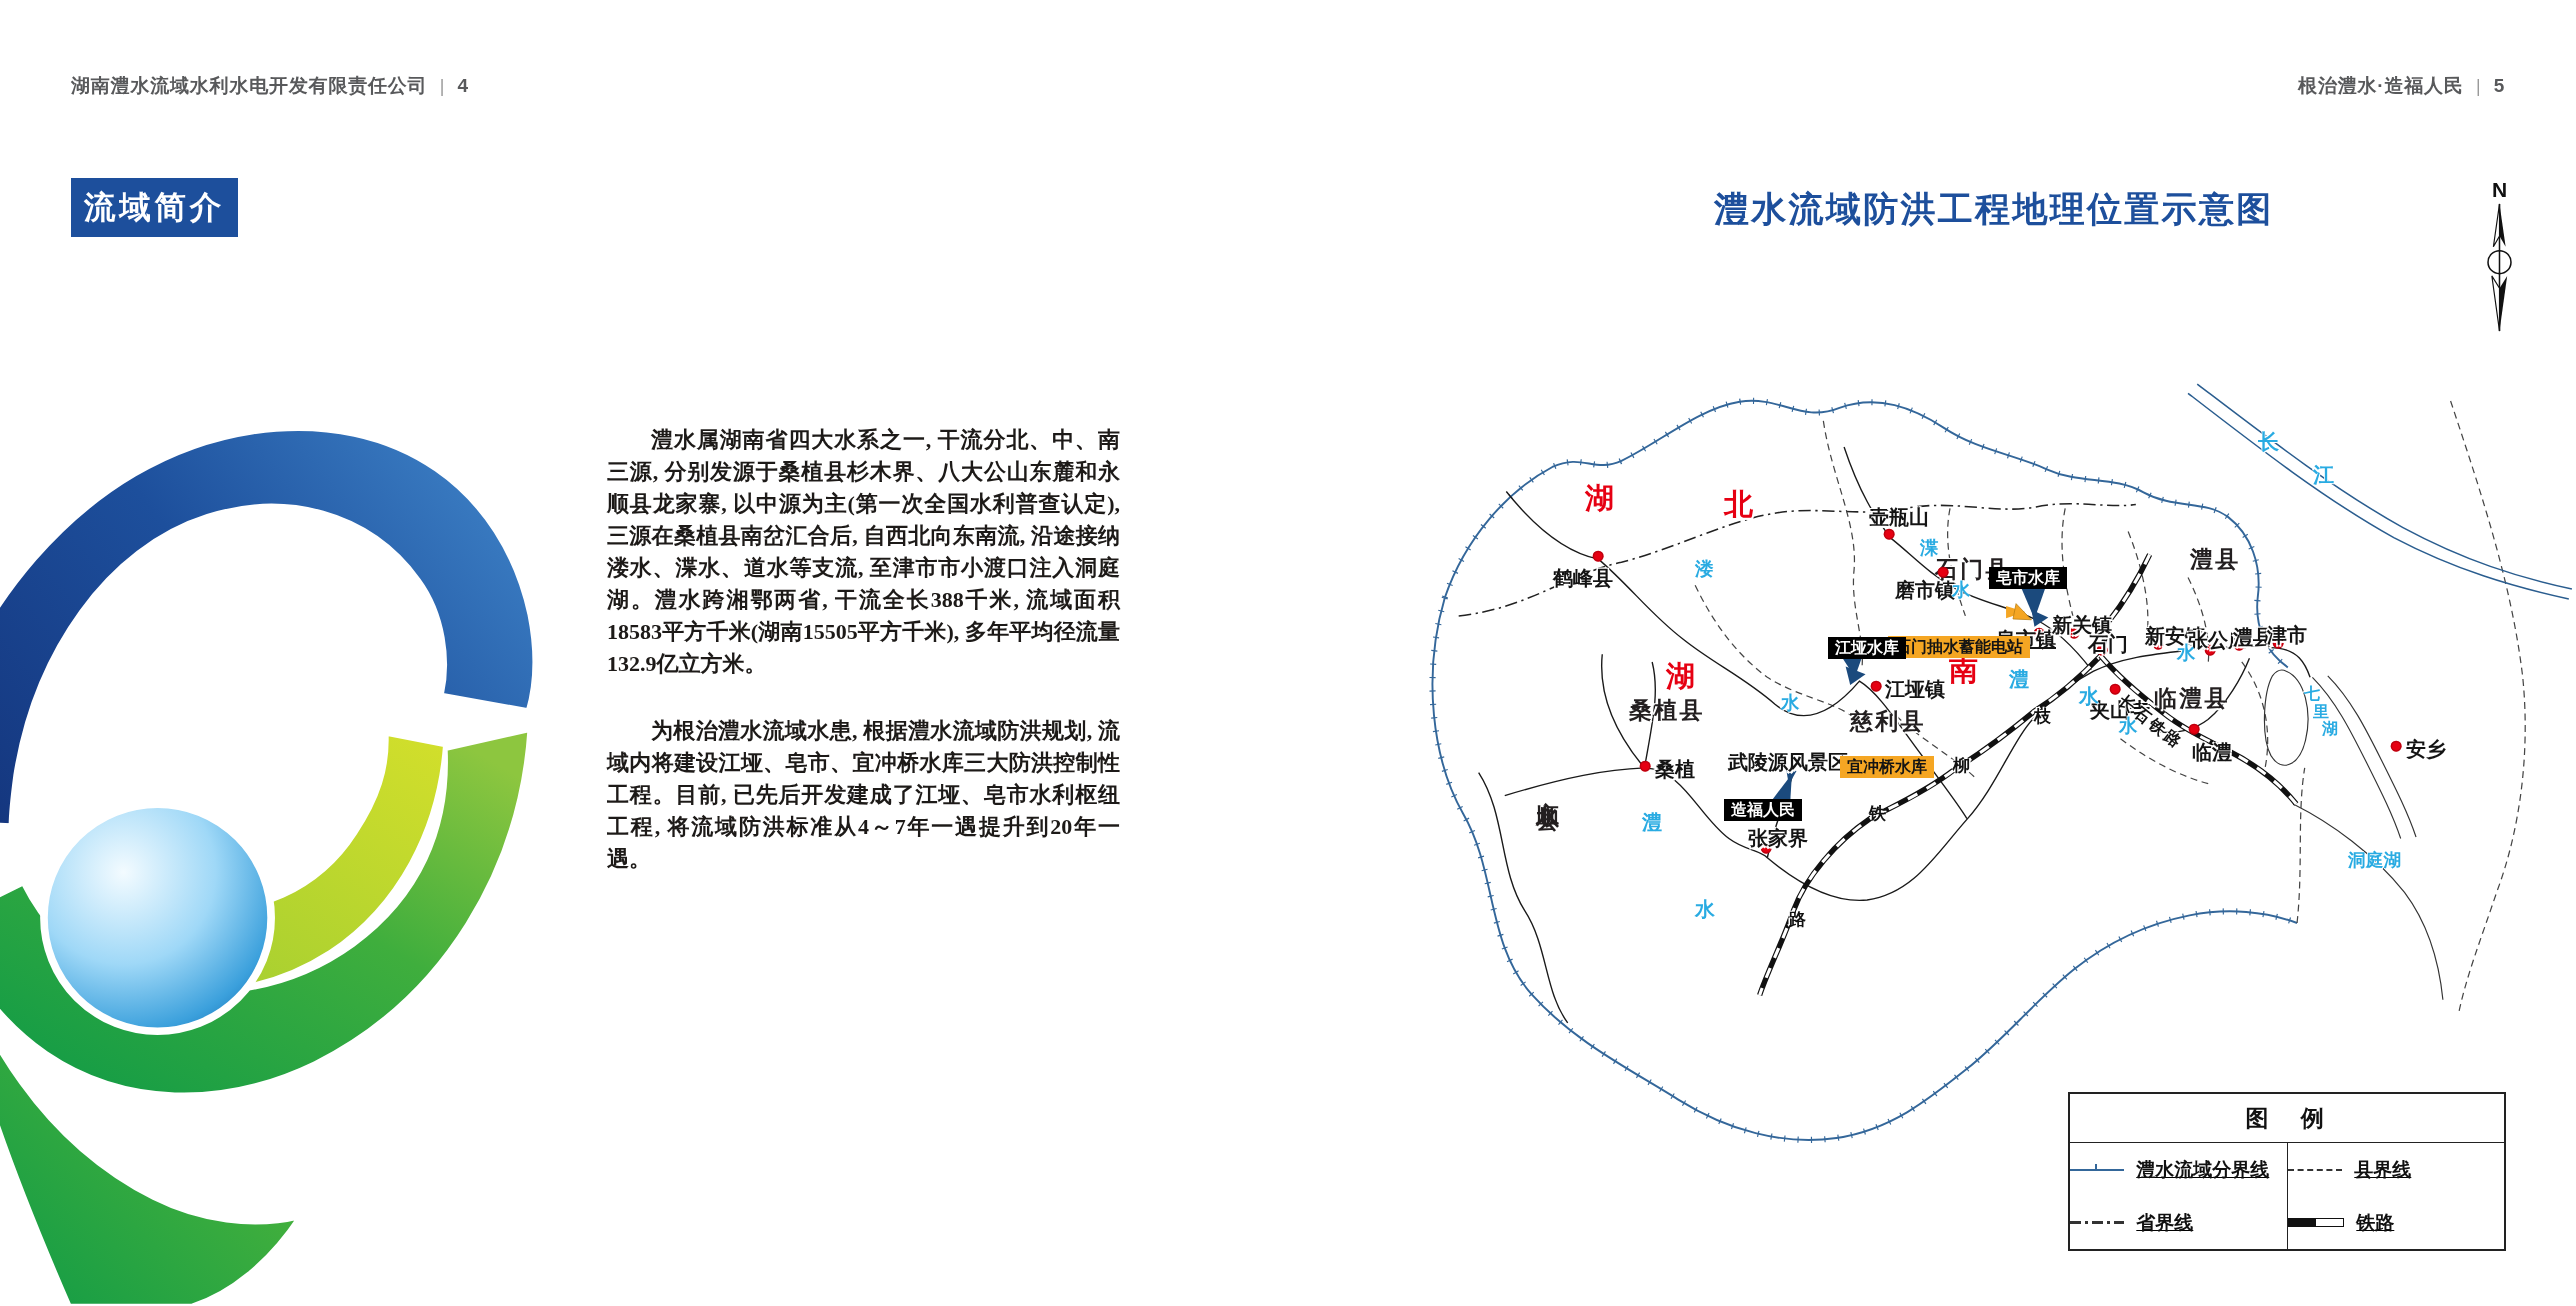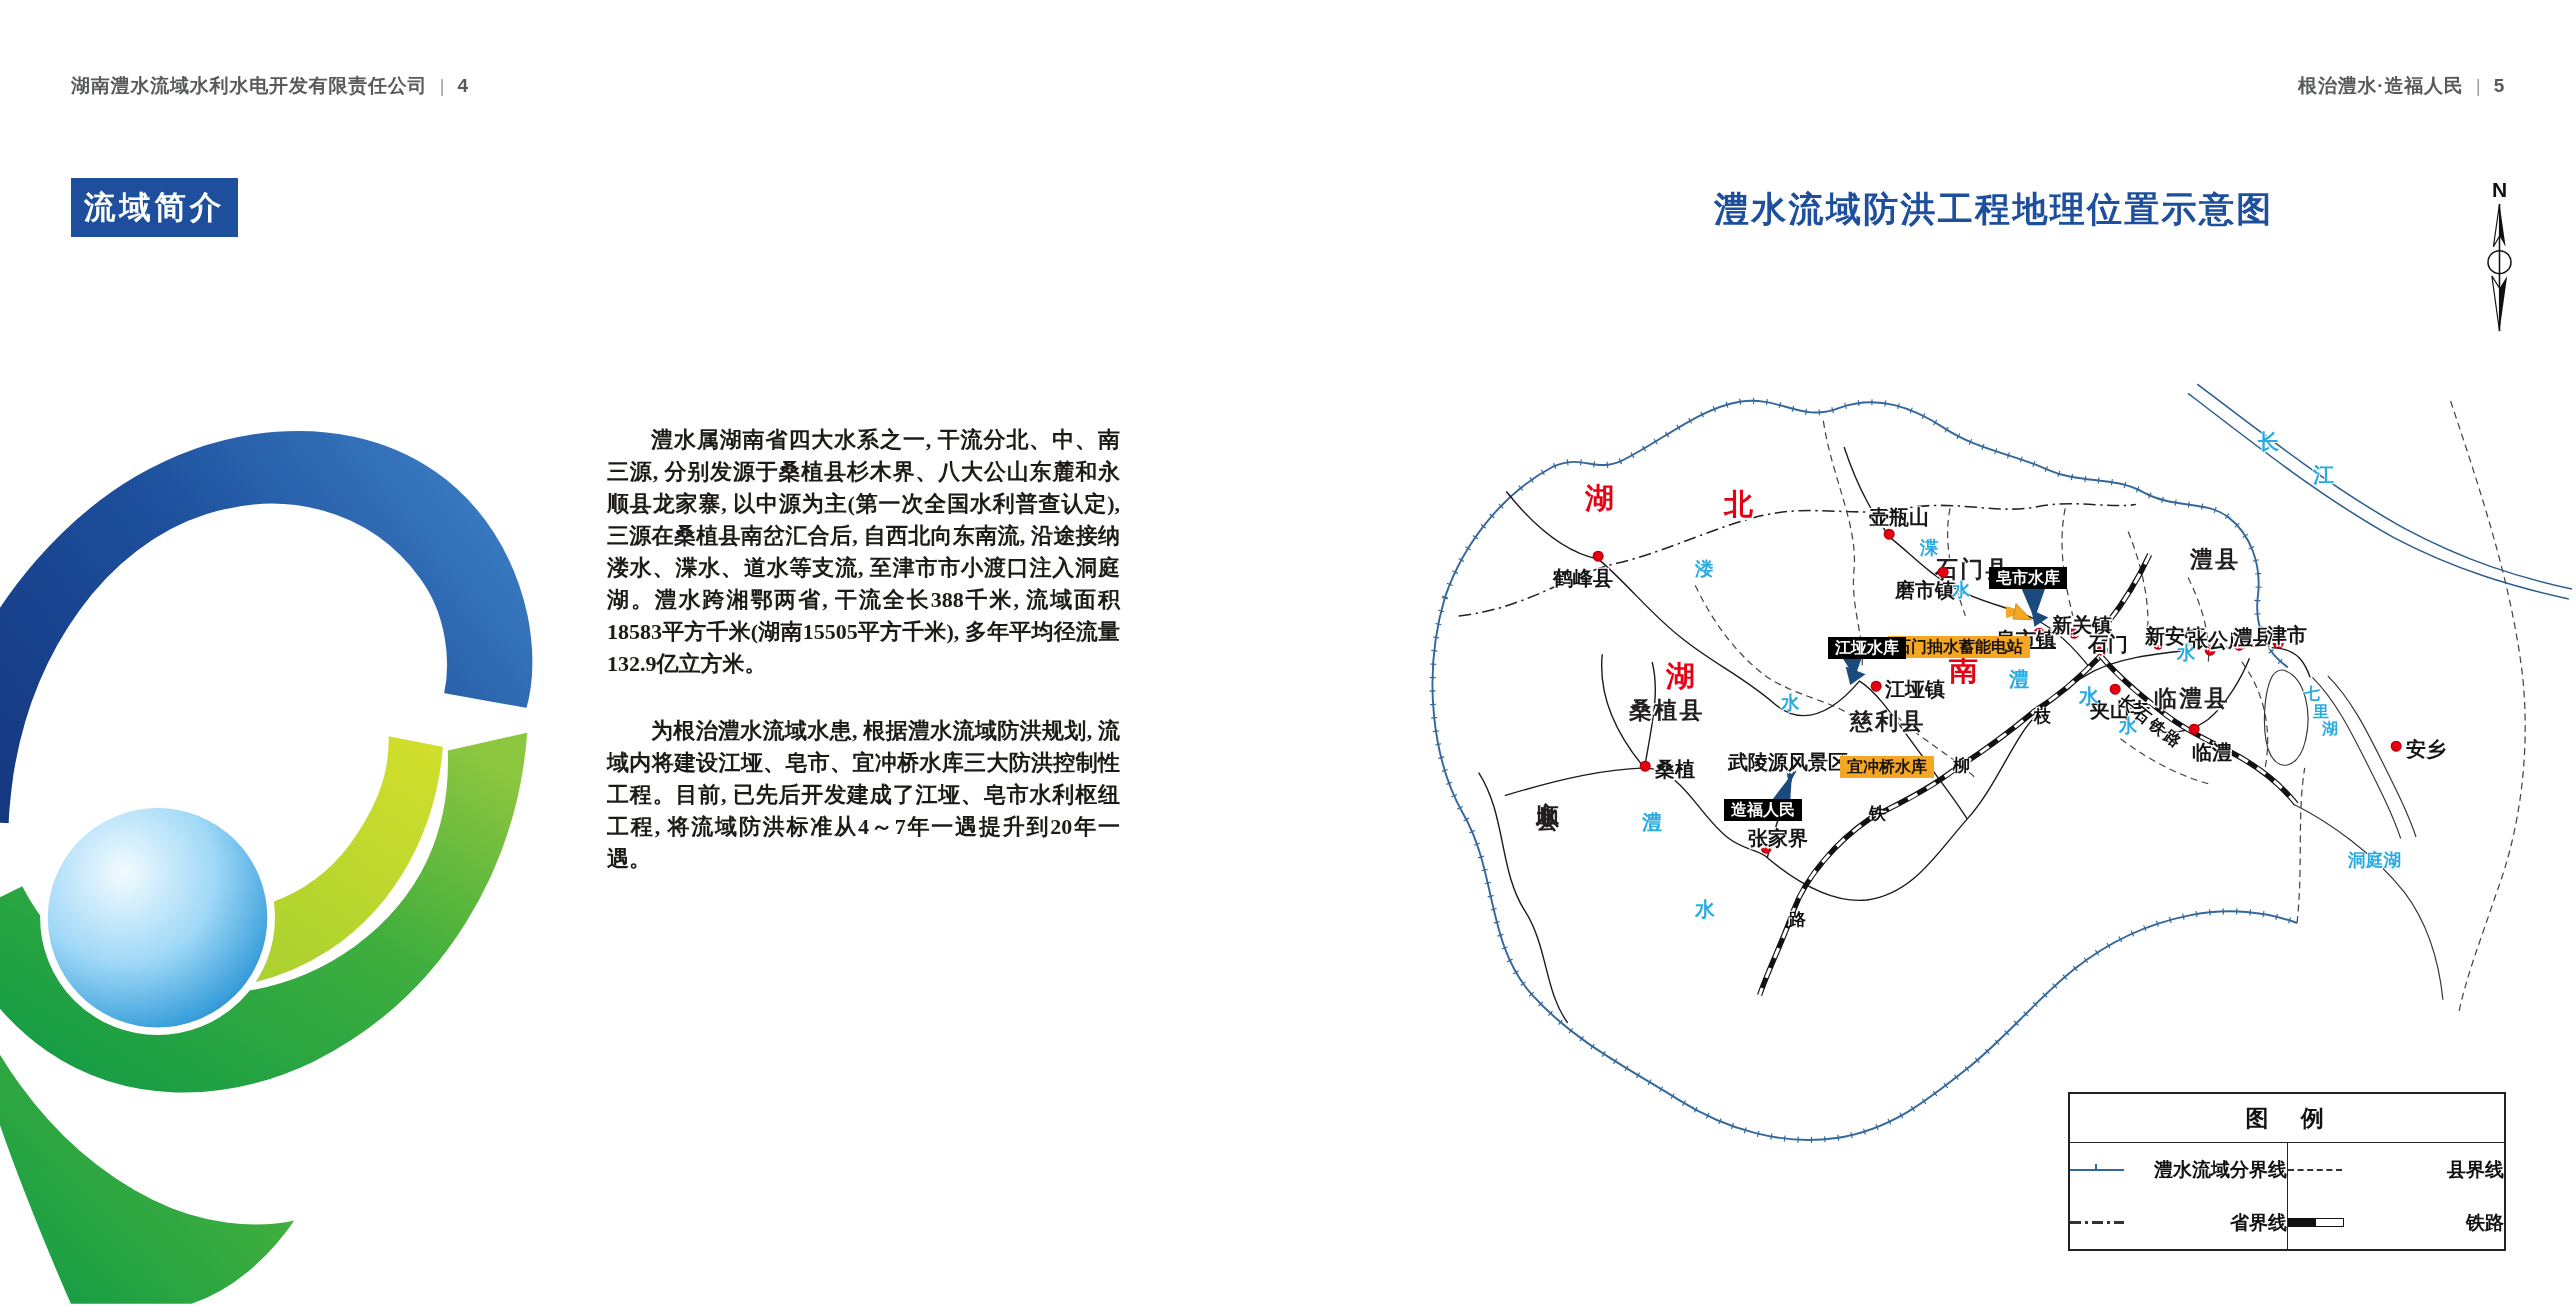--- a/index.html
+++ b/index.html
@@ -64,21 +64,21 @@
            line-height:1.1;}
   .callout.navy{background:#000000;color:#ffffff;}
   .callout.orange{background:#f5a623;color:#141414;}
 
   
   .legend{position:absolute;left:2068px;top:1092px;width:434px;height:155px;border:2.3px solid #222;
           background:#fff;display:flex;flex-direction:column;}
   .legend-header{height:48px;border-bottom:1.5px solid #222;display:flex;align-items:center;
                  justify-content:center;font-size:23px;font-weight:bold;color:#111;letter-spacing:4.6px;}
   .legend-grid{flex:1;display:grid;grid-template-columns:1fr 1fr;grid-template-rows:1fr 1fr;}
-  .legend-cell{display:flex;align-items:center;justify-content:space-between;gap:12.3px;}
+  .legend-cell{display:flex;align-items:center;justify-content:flex-start;gap:12.3px;text-decoration:underline;}
   .legend-cell.col2{border-left:1.5px solid #222;}
   .legend-cell span{font-size:19px;font-weight:bold;color:#111;}
   .sym{width:54px;position:relative;}
   .sym-basin{height:0;border-top:2.3px solid #34679a;}
   .sym-basin::after{content:"";position:absolute;left:24.6px;top:-7px;width:2.3px;height:6.1px;background:#34679a;}
   .sym-county{height:0;border-top:2.3px dashed #333;}
   .sym-province{height:2.3px;background:repeating-linear-gradient(90deg,#333 0 10.7px,transparent 10.7px 15.4px,#333 15.4px 17.7px,transparent 17.7px 22px);}
   .sym-railway{height:6.1px;border:1.5px solid #111;background:linear-gradient(90deg,#111 0 50%,#fff 50% 100%);}
 </style>
 </head>

